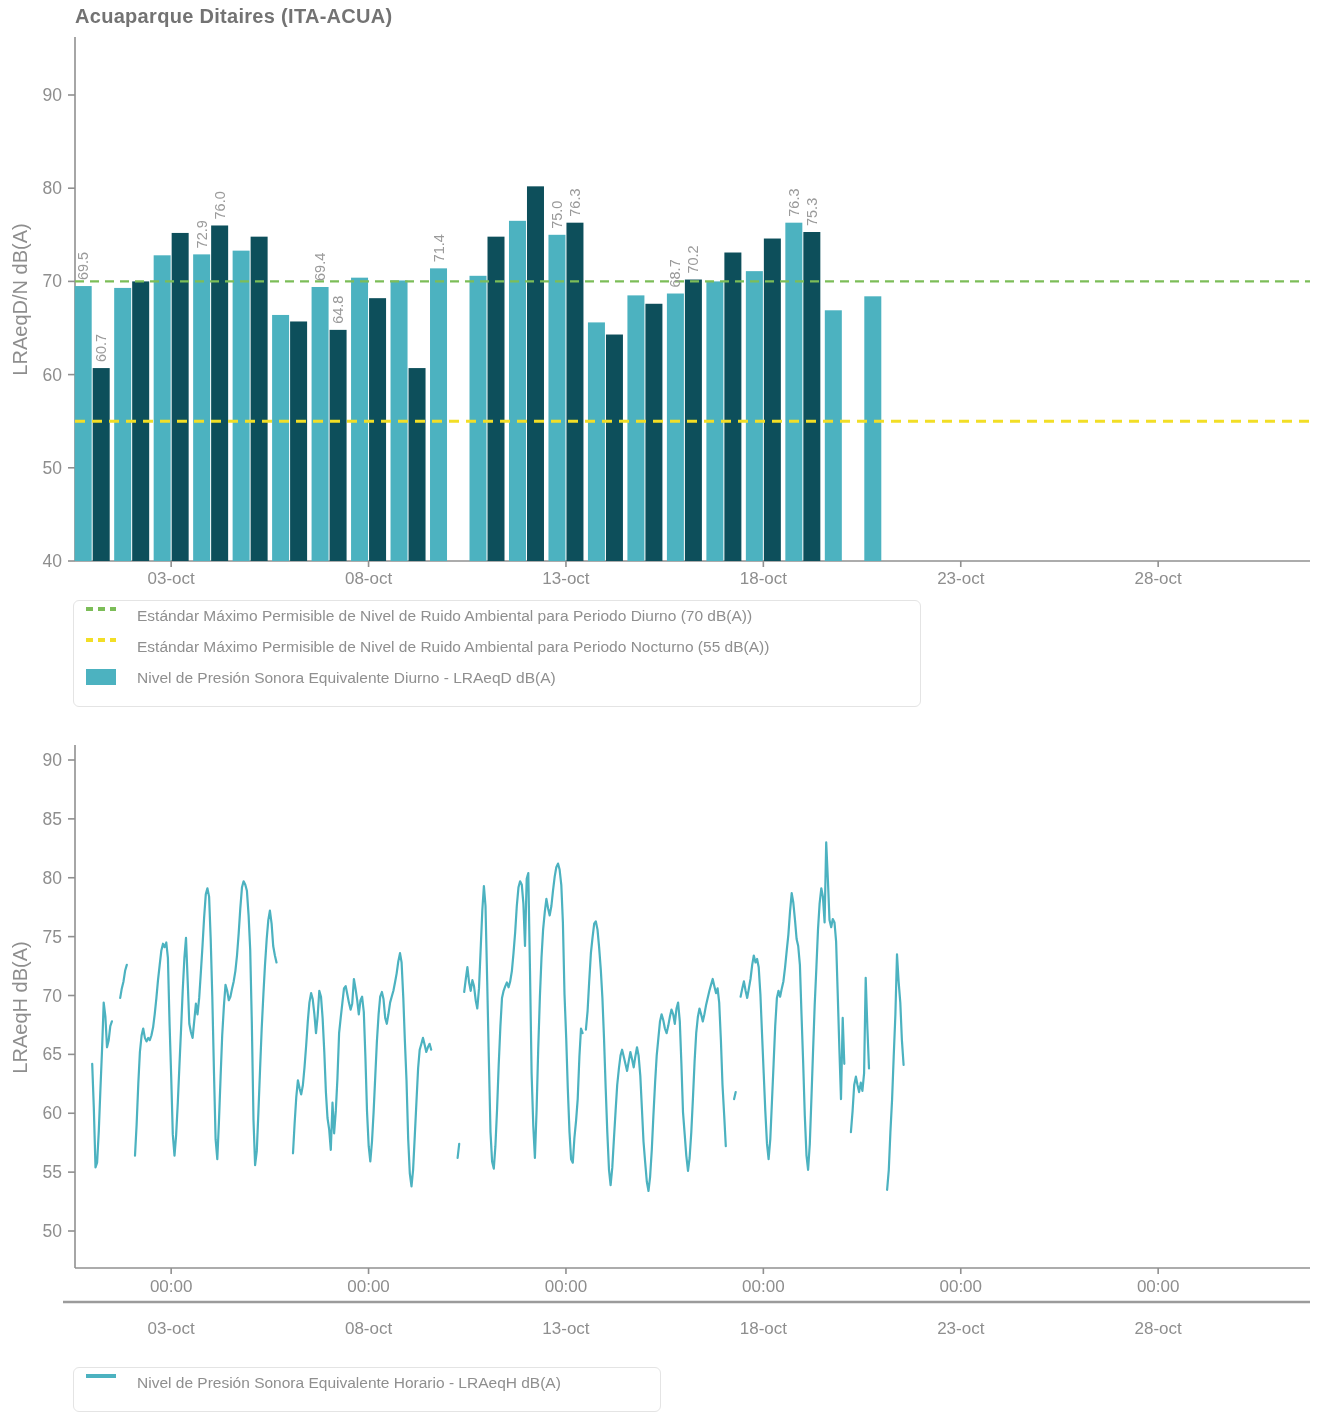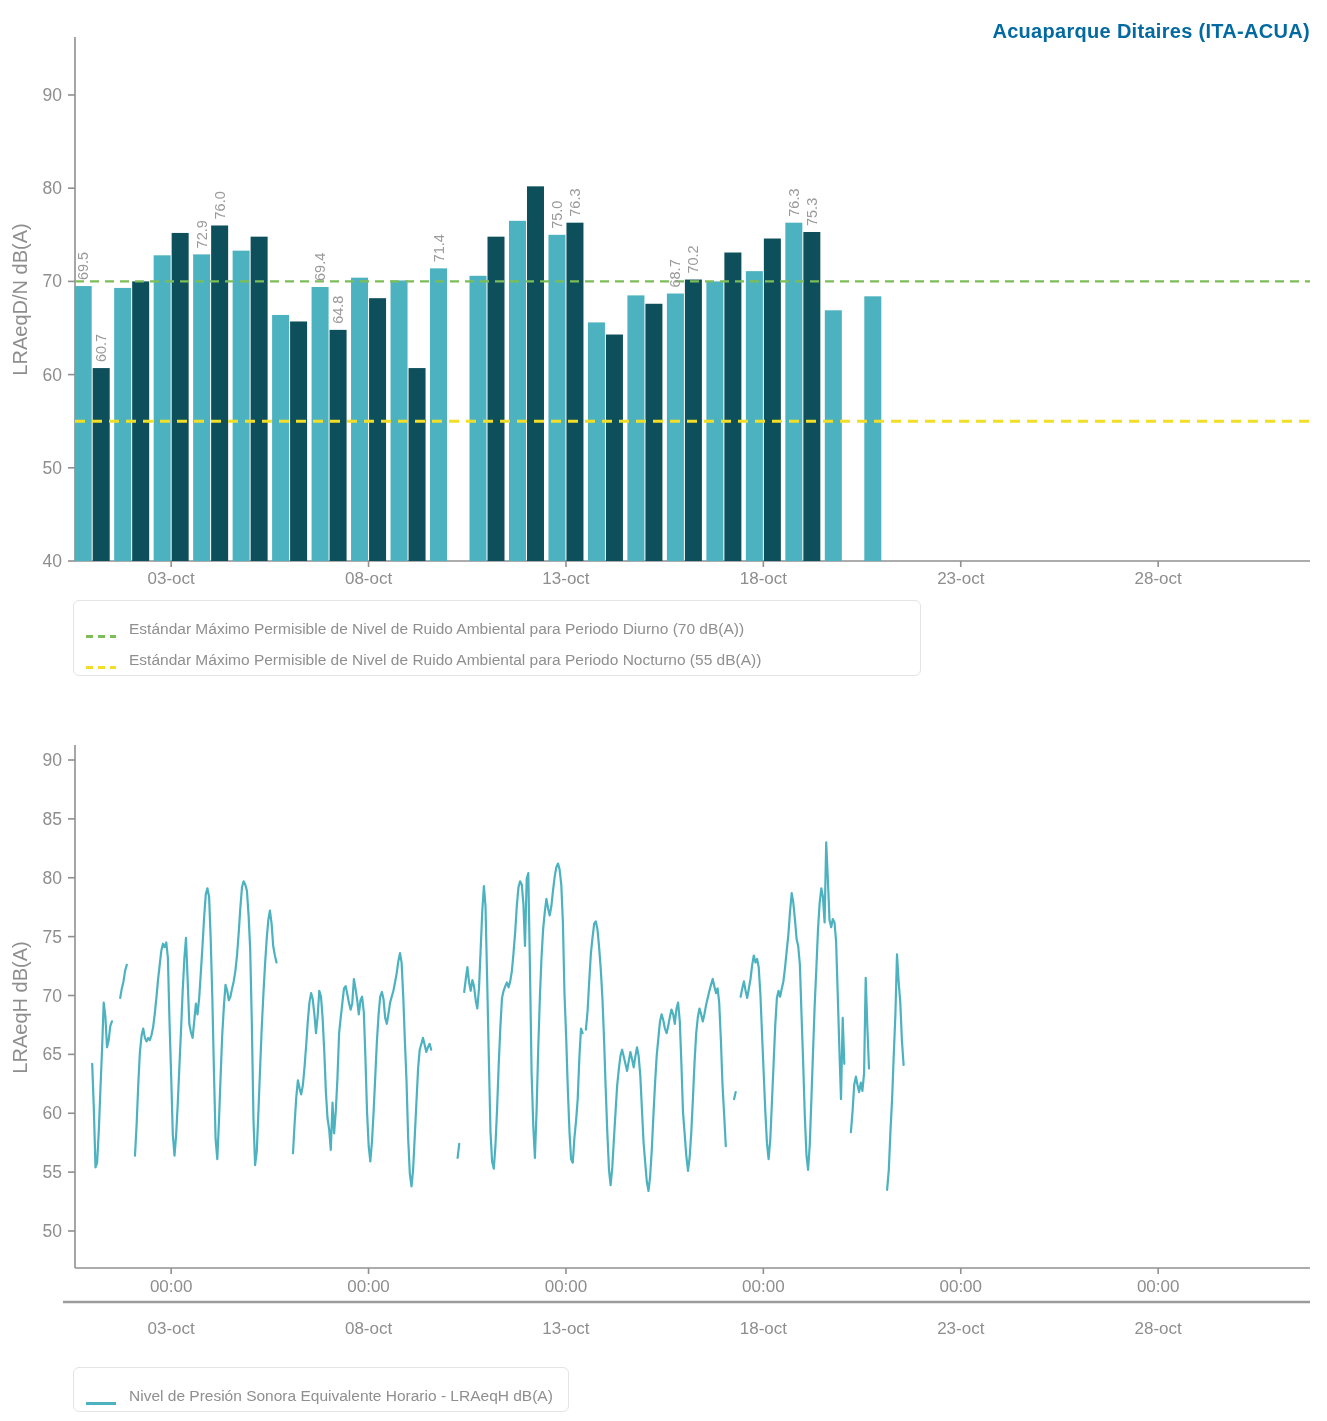--- a/index.html
+++ b/index.html
@@ -1,39 +1,39 @@
 <!DOCTYPE html>
 <html><head>
 <meta charset="utf-8">
 <style>
   html,body{margin:0;padding:0;}
   body{
     width:1327px;height:1421px;background:#ffffff;position:relative;
     font-family:"Liberation Sans",sans-serif;color:#8e8e8e;overflow:hidden;
   }
   #title{
-    position:absolute;left:75px;top:20px;width:1235px;text-align:right;
-    font-size:20px;font-weight:bold;color:#0369a1;letter-spacing:.3px;
+    position:absolute;left:75px;top:5px;width:1235px;text-align:left;
+    font-size:20px;font-weight:bold;color:#737373;letter-spacing:.3px;
   }
   .chart-svg{position:absolute;left:0;}
   #top-svg{top:30px;}
   #bottom-svg{top:740px;}
   .ylab{
     position:absolute;width:300px;text-align:center;transform:rotate(-90deg);
     font-size:20px;color:#8e8e8e;white-space:nowrap;
   }
   #ylab-top{left:-130px;top:288px;}
   #ylab-bottom{left:-130px;top:996px;}
   .legend{
     position:absolute;background:#fff;border:1px solid #e4e4e4;border-radius:6px;
     box-sizing:border-box;padding:6px 12px;
   }
   #legend-top{left:73px;top:600px;width:848px;}
-  #legend-bottom{left:73px;top:1367px;width:496px;}
-  .lrow{display:flex;align-items:flex-end;height:31px;}
+  #legend-bottom{left:73px;top:1367px;width:588px;}
+  .lrow{display:flex;align-items:flex-start;height:31px;gap:8px;}
   .lmark{width:30px;flex:0 0 30px;margin-right:13px;}
   .dashm{height:3.5px;}
   .swatch{height:16px;}
   .linem{height:3.5px;}
   .ltext{font-size:15.5px;color:#8f8f8f;white-space:nowrap;}
   svg text{font-family:"Liberation Sans",sans-serif;}
 </style>
 </head>
 <body>
 
@@ -131,20 +131,24 @@
 
 <div id="legend-top" class="legend">
   <div class="lrow">
     <div class="lmark dashm" id="mark-limit-diurno" style="background: repeating-linear-gradient(90deg, rgb(124, 189, 88) 0px, rgb(124, 189, 88) 7px, transparent 7px, transparent 12px);"></div>
     <div class="ltext">Estándar Máximo Permisible de Nivel de Ruido Ambiental para Periodo Diurno (70 dB(A))</div>
   </div>
   <div class="lrow">
     <div class="lmark dashm" id="mark-limit-nocturno" style="background: repeating-linear-gradient(90deg, rgb(242, 222, 38) 0px, rgb(242, 222, 38) 7px, transparent 7px, transparent 12px);"></div>
     <div class="ltext">Estándar Máximo Permisible de Nivel de Ruido Ambiental para Periodo Nocturno (55 dB(A))</div>
   </div>
+  <div class="lrow">
+    <div class="lmark swatch" id="mark-diurno" style="background: rgb(76, 178, 192);"></div>
+    <div class="ltext">Nivel de Presión Sonora Equivalente Diurno - LRAeqD dB(A)</div>
+  </div>
 </div>
 
 <div id="ylab-bottom" class="ylab">LRAeqH dB(A)</div>
 <svg id="bottom-svg" class="chart-svg" width="1327" height="620">
     <line x1="75" y1="5" x2="75" y2="528" stroke="#909090" stroke-width="1.6"></line>
     <line x1="75" y1="528" x2="1310" y2="528" stroke="#909090" stroke-width="1.6"></line>
     <line x1="68" y1="491" x2="75" y2="491" stroke="#909090" stroke-width="1.6"></line>
     <text x="62" y="491" text-anchor="end" dominant-baseline="central" font-size="17.5" fill="#8e8e8e">50</text>
     <line x1="68" y1="432.125" x2="75" y2="432.125" stroke="#909090" stroke-width="1.6"></line>
     <text x="62" y="432.125" text-anchor="end" dominant-baseline="central" font-size="17.5" fill="#8e8e8e">55</text>

